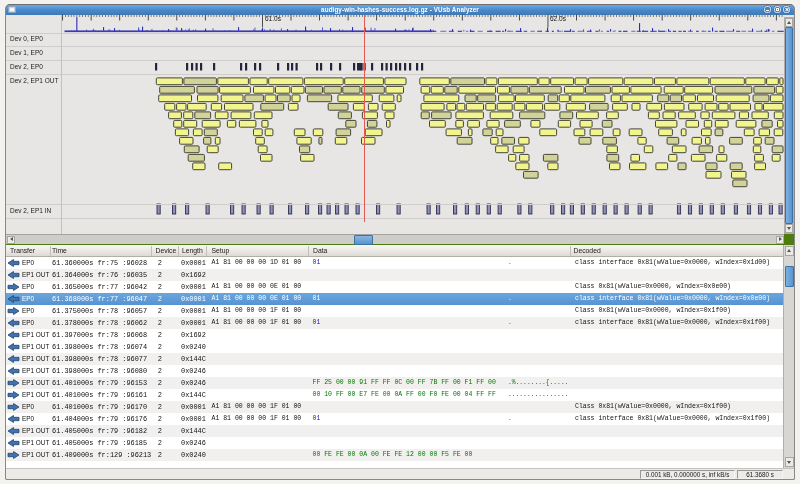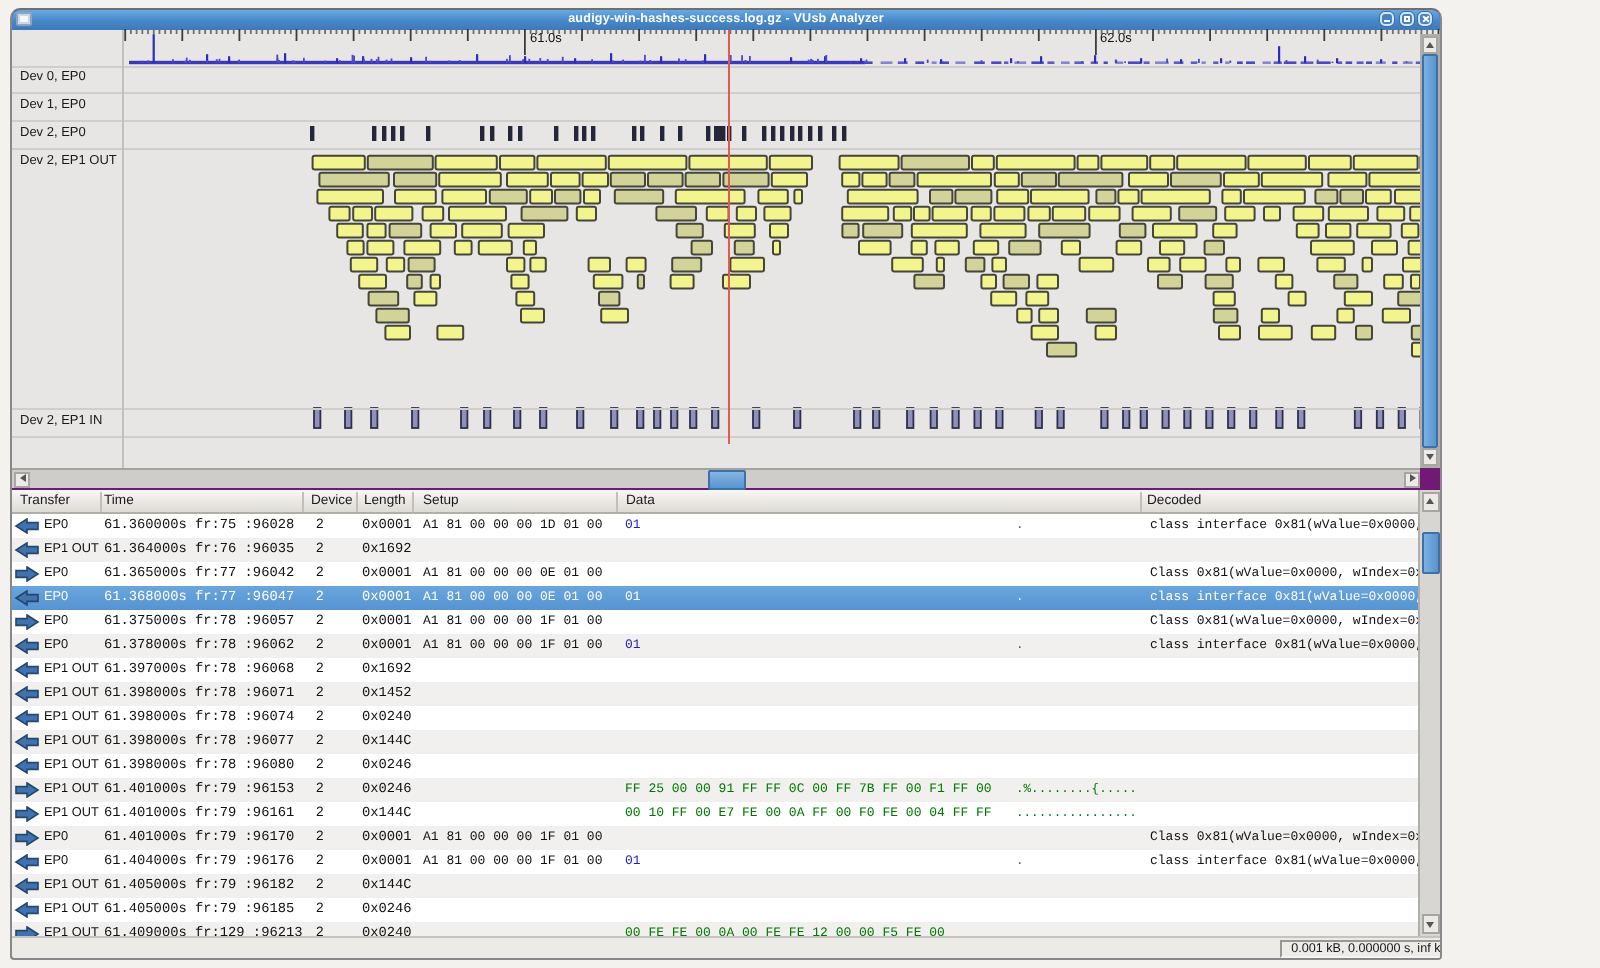--- a/index.html
+++ b/index.html
@@ -1,16 +1,16 @@
 <!DOCTYPE html>
 <html><head><meta charset="utf-8"><style>
 * { margin:0; padding:0; box-sizing:border-box; }
 html,body { width:800px; height:484px; background:#f4f2ef; font-family:"Liberation Sans", sans-serif; position:relative; overflow:hidden; }
-#win { position:absolute; left:5px; top:4px; width:716px; height:476px;
-  background:#701a75; border:1px solid #88888a; border-top-color:#6f6f71; border-radius:5px 5px 2px 2px; overflow:hidden; }
+#win { position:absolute; left:5px; top:4px; width:790px; height:476px;
+  background:#4d7c0f; border:1px solid #88888a; border-top-color:#6f6f71; border-radius:5px 5px 2px 2px; overflow:hidden; }
 #title { position:absolute; left:0; top:0; width:100%; height:9.5px;
   background:linear-gradient(#67a9e4,#4787c8 55%,#3c79bb); }
 #title .txt { position:absolute; left:0; right:0; top:0; text-align:center; font-size:6.3px; font-weight:bold; color:#fff; line-height:9.5px; letter-spacing:0.1px; }
 #ticon { position:absolute; left:1.5px; top:1px; width:8px; height:7px; background:#c8d8ea; border:1px solid #8fa5bd; border-radius:1px; }
 #ticon:after { content:''; position:absolute; left:1px; top:1px; right:1px; bottom:1px; background:#f4f8fc; }
 .wbtn { position:absolute; top:0.5px; width:7px; height:7px; border-radius:2.5px; background:#4583c2; border:1px solid #d5e5f5; box-shadow:0 0 0 0.5px #3a6da6; }
 .wbtn i { position:absolute; background:#fff; }
 #timeline { position:absolute; left:0; top:9.5px; width:100%; height:219px; background:#e7e6e4; }
 #tl-svg { position:absolute; left:-1px; top:-0.5px; }
 .rowsep { position:absolute; left:0; width:100%; height:1px; background:#cfcecb; }
@@ -950,33 +950,20 @@
           </svg>
           <span class="c c1">EP1 OUT</span>
           <span class="c c2">61.397000s fr:78 :96068</span>
           <span class="c c3">2</span>
           <span class="c c4">0x1692</span>
           <span class="c c5"></span>
           <span class="c c6" style="color:#2222bb"></span>
           <span class="c c7" style="color:#555555"></span>
           <span class="c c8"></span>
         </div>
-<div class="row odd">
-          <svg class="ari" width="13" height="8" viewBox="0 0 13 8">
-            <path d="M6.5 0.5 L1 4 L6.5 7.5 L6.5 5.7 L12 5.7 L12 2.3 L6.5 2.3 Z" fill="#3f72ae" stroke="#24466e" stroke-width="0.8"></path>
-          </svg>
-          <span class="c c1">EP1 OUT</span>
-          <span class="c c2">61.398000s fr:78 :96071</span>
-          <span class="c c3">2</span>
-          <span class="c c4">0x1452</span>
-          <span class="c c5"></span>
-          <span class="c c6" style="color:#2222bb"></span>
-          <span class="c c7" style="color:#555555"></span>
-          <span class="c c8"></span>
-        </div>
 <div class="row even">
           <svg class="ari" width="13" height="8" viewBox="0 0 13 8">
             <path d="M6.5 0.5 L1 4 L6.5 7.5 L6.5 5.7 L12 5.7 L12 2.3 L6.5 2.3 Z" fill="#3f72ae" stroke="#24466e" stroke-width="0.8"></path>
           </svg>
           <span class="c c1">EP1 OUT</span>
           <span class="c c2">61.398000s fr:78 :96074</span>
           <span class="c c3">2</span>
           <span class="c c4">0x0240</span>
           <span class="c c5"></span>
           <span class="c c6" style="color:#2222bb"></span>

